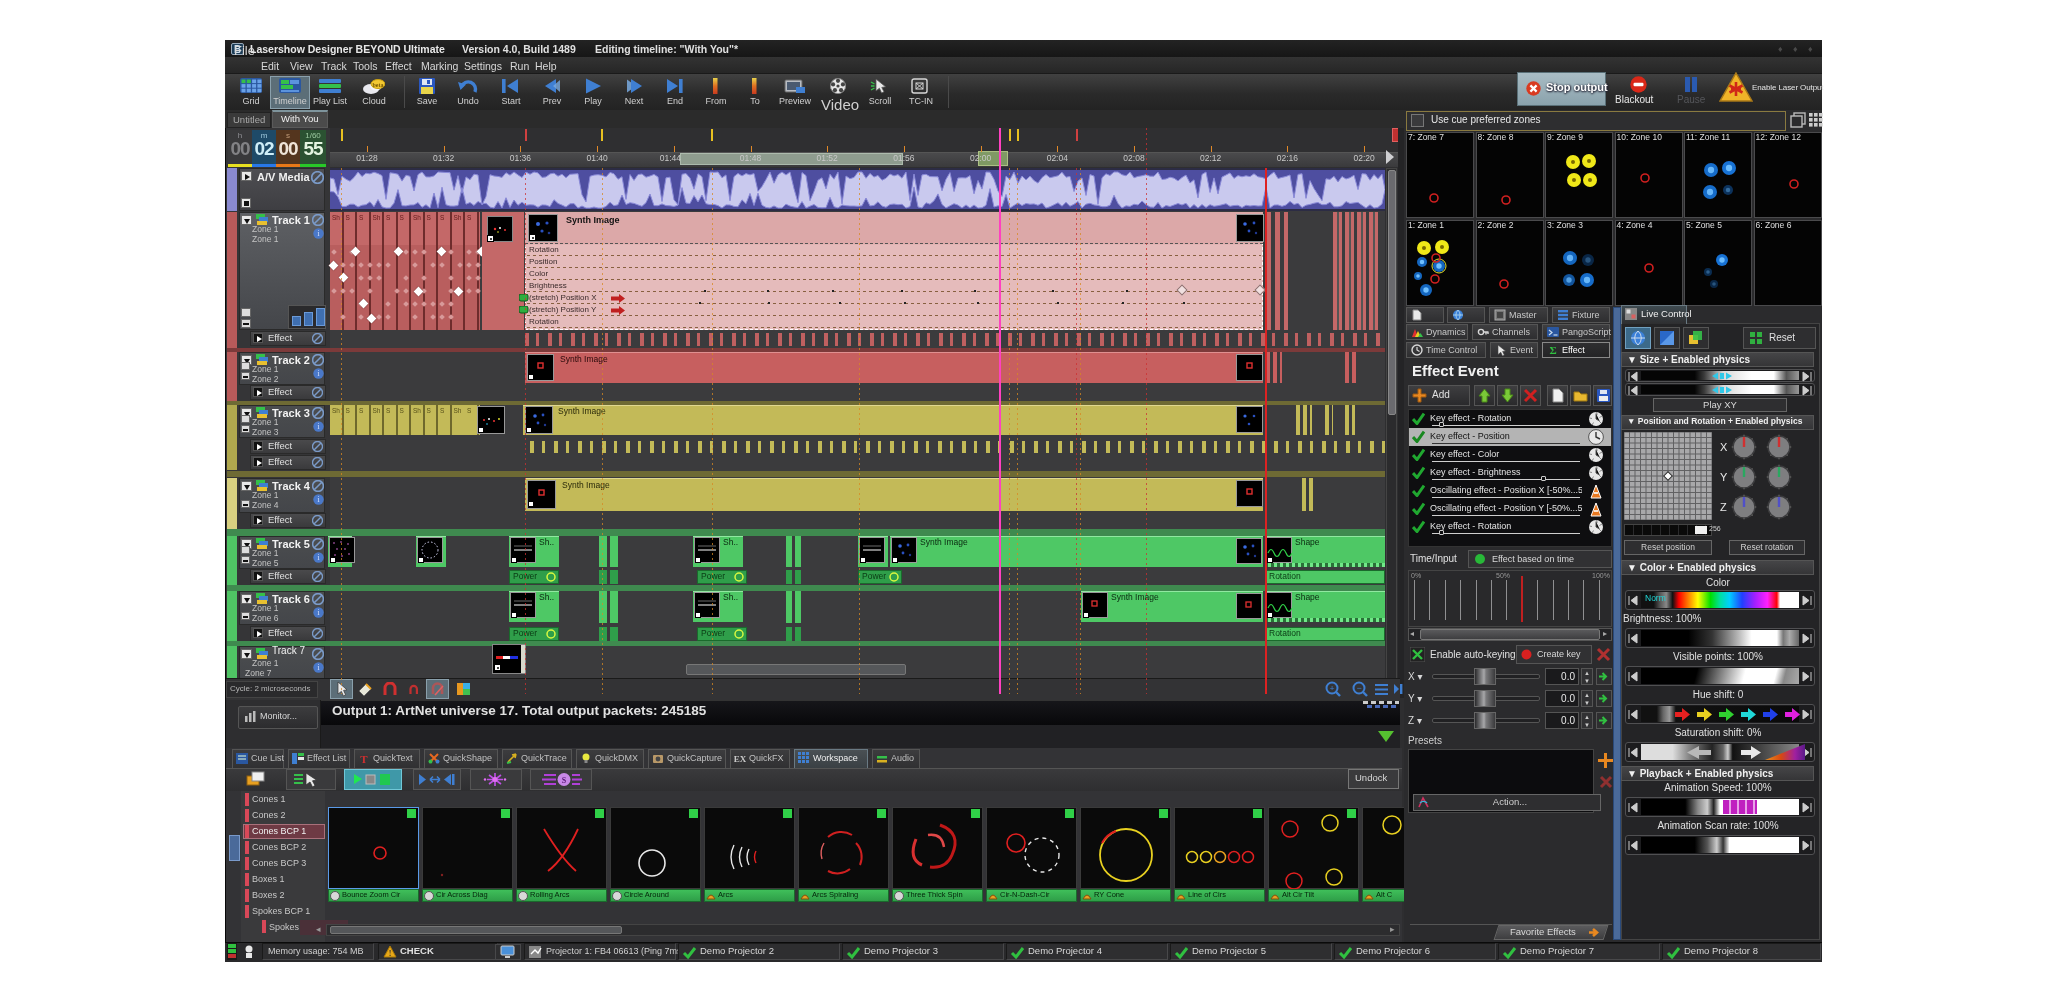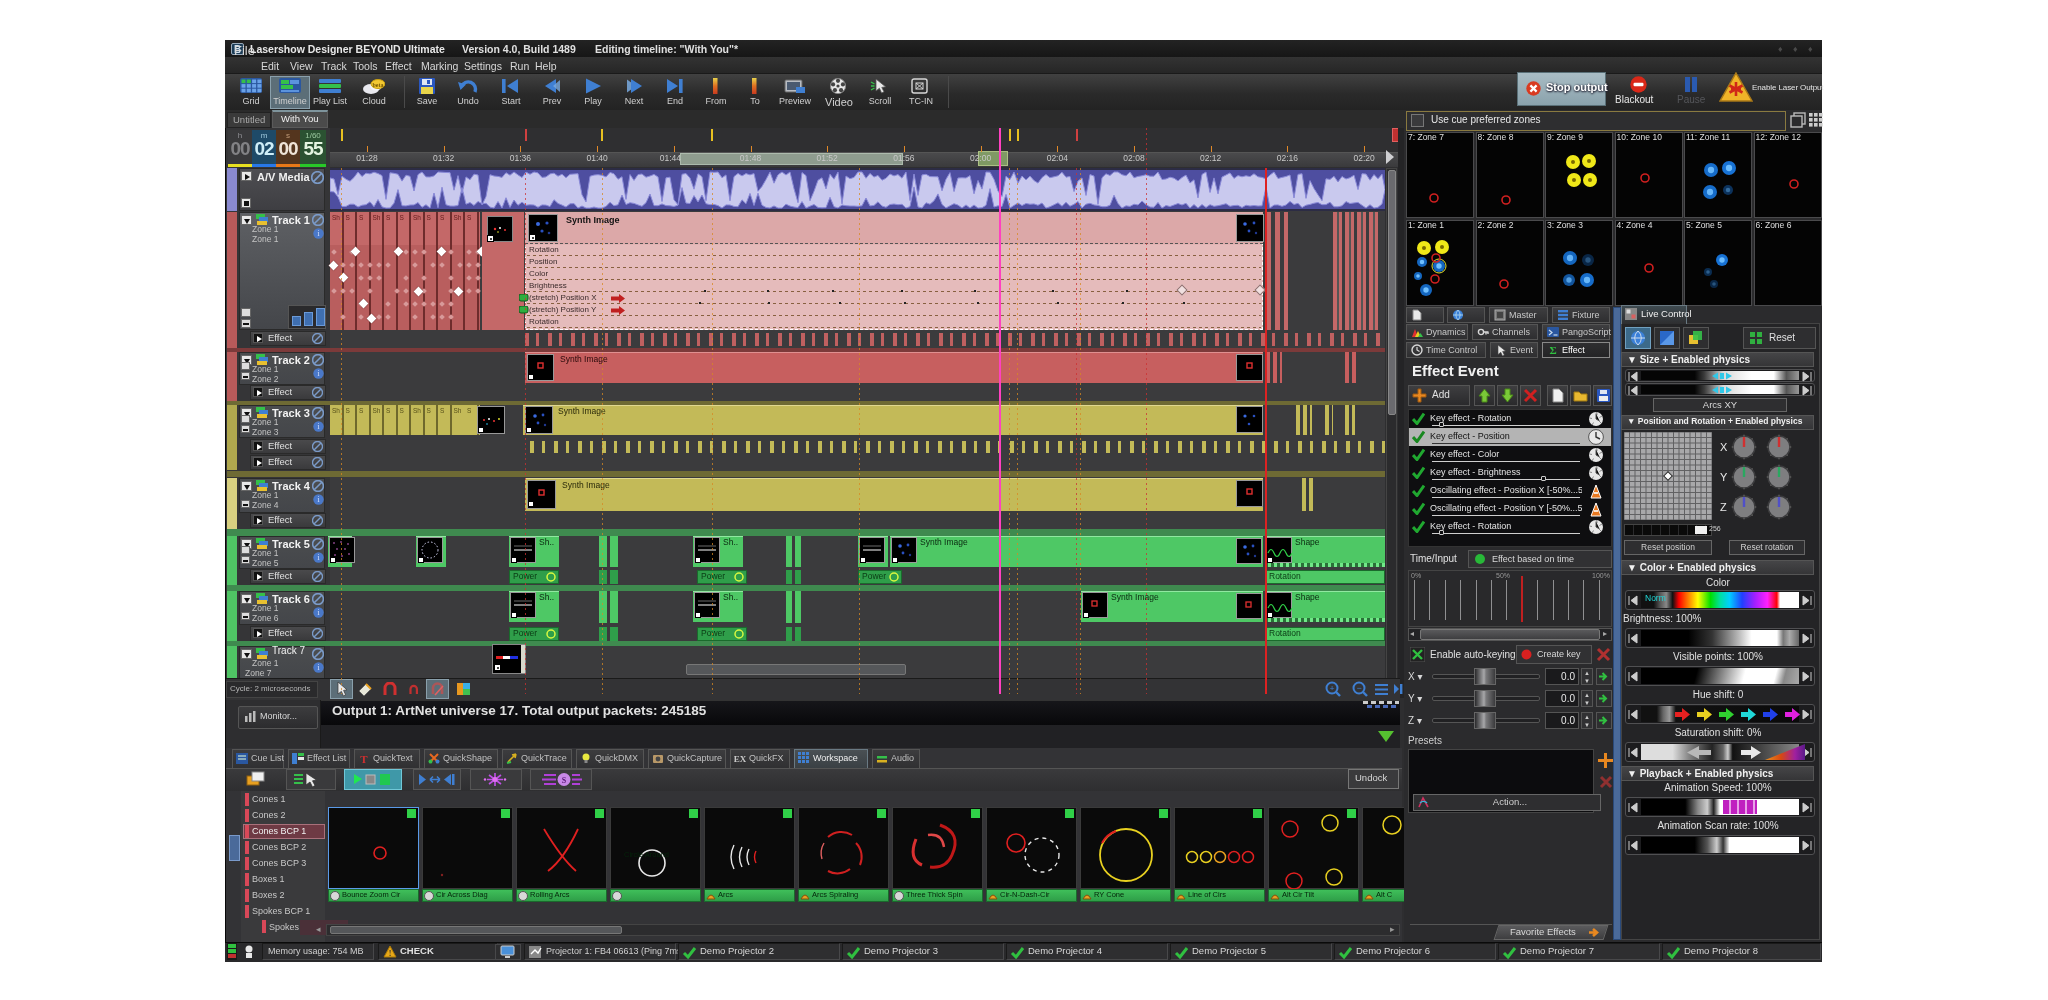--- a/index.html
+++ b/index.html
@@ -128,21 +128,21 @@
 <div class="a t " style="left:777px;top:96px;font-size:9px;color:#d0d0d0;width:36px;text-align:center">Preview</div>
 <svg class="a" style="left:828px;top:78px;" width="22" height="16" viewBox="0 0 22 16">
     <circle cx="10" cy="8" r="7.6" fill="#e8e8e8" stroke="#888"></circle>
     <circle cx="10.0" cy="2.8" r="2.1" fill="#444"></circle>
     <circle cx="14.94" cy="6.388" r="2.1" fill="#444"></circle>
     <circle cx="13.068" cy="12.212" r="2.1" fill="#444"></circle>
     <circle cx="6.932" cy="12.212" r="2.1" fill="#444"></circle>
     <circle cx="5.0600000000000005" cy="6.388" r="2.1" fill="#444"></circle>
     <circle cx="10" cy="8" r="1.6" fill="#444"></circle>
   </svg>
-<div class="a t " style="left:821px;top:96px;font-size:11px;color:#d0d0d0;width:36px;text-align:center">Video</div>
+<div class="a t " style="left:821px;top:96px;font-size:15px;color:#d0d0d0;width:36px;text-align:center">Video</div>
 <svg class="a" style="left:869px;top:78px;" width="22" height="16" viewBox="0 0 22 16">
     <path d="M7 1 L7 13 L10.4 10.2 L12.6 15 L15 13.8 L12.8 9.4 L16.6 8.8 Z" fill="#e8e8e8" stroke="#555" stroke-width=".8"></path>
     <path d="M2 4 l3.5 2 M2 8 l3.5 0 M2 12 l3.5 -2" stroke="#35c04a" stroke-width="1.4"></path>
   </svg>
 <div class="a t " style="left:862px;top:96px;font-size:9px;color:#d0d0d0;width:36px;text-align:center">Scroll</div>
 <svg class="a" style="left:910px;top:78px;" width="22" height="16" viewBox="0 0 22 16">
     <rect x="2" y="1" width="15" height="14" rx="2" fill="none" stroke="#d8d8d8" stroke-width="1.4"></rect>
     <rect x="6" y="5" width="7" height="6" fill="none" stroke="#d8d8d8"></rect>
     <path d="M6 5 l7 6 M13 5 l-7 6" stroke="#d8d8d8" stroke-width=".9"></path>
   </svg>
@@ -1130,21 +1130,21 @@
 <div class="a t " style="left:530px;top:891px;font-size:7.5px;color:#04240a;width:75px;overflow:hidden;white-space:nowrap">Rolling Arcs</div>
 <div class="a " style="left:610px;top:807px;width:91px;height:82px;background:#0a0a0a;border:1px solid #3a3a3a"></div>
 <svg class="a" style="left:610px;top:807px;" width="91" height="82" viewBox="0 0 91 82">
     <circle cx="42" cy="56" r="13" fill="none" stroke="#e8e8e8" stroke-width="1.6"></circle>
   </svg>
 <div class="a " style="left:689px;top:809px;width:9px;height:9px;background:#30d048"></div>
 <div class="a " style="left:610px;top:889px;width:91px;height:13px;background:linear-gradient(#3fbf5a,#2f9e48);border:1px solid #1a6a2c"></div>
 <svg class="a" style="left:612px;top:891px;" width="10" height="10" viewBox="0 0 10 10">
     <circle cx="5" cy="5" r="4.5" fill="#d8d8d8" stroke="#555"></circle>
   </svg>
-<div class="a t " style="left:624px;top:851px;font-size:7.5px;color:#04240a;width:75px;overflow:hidden;white-space:nowrap">Circle Around</div>
+<div class="a t " style="left:624px;top:891px;font-size:7.5px;color:#04240a;width:75px;overflow:hidden;white-space:nowrap">Circle Around</div>
 <div class="a " style="left:704px;top:807px;width:91px;height:82px;background:#0a0a0a;border:1px solid #3a3a3a"></div>
 <svg class="a" style="left:704px;top:807px;" width="91" height="82" viewBox="0 0 91 82">
     <path d="M30 38 q-6 12 0 24 M38 40 q-5 10 0 20 M45 42 q-4 8 0 16" fill="none" stroke="#e8e8e8" stroke-width="1.4"></path>
     <path d="M52 44 q-3 6 0 12" fill="none" stroke="#e02020" stroke-width="1.4"></path>
   </svg>
 <div class="a " style="left:783px;top:809px;width:9px;height:9px;background:#30d048"></div>
 <div class="a " style="left:704px;top:889px;width:91px;height:13px;background:linear-gradient(#3fbf5a,#2f9e48);border:1px solid #1a6a2c"></div>
 <svg class="a" style="left:706px;top:891px;" width="10" height="10" viewBox="0 0 10 10">
     <path d="M1 8 q4 -8 8 0 Z" fill="#e8a020" stroke="#805010"></path>
   </svg>
@@ -1740,21 +1740,21 @@
 <div class="a " style="left:1641px;top:385px;width:158px;height:9px;background:linear-gradient(90deg,#050505 0 34%,#3a3a3a 40%,#d8d8d8 52%,#fff 70%,#fff 84%,#555 92%,#999 100%)"></div>
 <svg class="a" style="left:1711px;top:372px;" width="22" height="8" viewBox="0 0 22 8">
     <path d="M1 4 l6 -3.5 v7 Z M21 4 l-6 -3.5 v7 Z" fill="#30c8e8"></path>
     <rect x="9" y="1" width="4" height="6" fill="#30c8e8"></rect>
   </svg>
 <svg class="a" style="left:1711px;top:386px;" width="22" height="8" viewBox="0 0 22 8">
     <path d="M1 4 l6 -3.5 v7 Z M21 4 l-6 -3.5 v7 Z" fill="#30c8e8"></path>
     <rect x="9" y="1" width="4" height="6" fill="#30c8e8"></rect>
   </svg>
 <div class="a " style="left:1653px;top:398px;width:134px;height:14px;background:#2e2e30;border:1px solid #666"></div>
-<div class="a t " style="left:1653px;top:400px;font-size:9.5px;color:#d8d8d8;width:134px;text-align:center">Arcs XY</div>
+<div class="a t " style="left:1653px;top:400px;font-size:9.5px;color:#d8d8d8;width:134px;text-align:center">Play XY</div>
 <div class="a " style="left:1621px;top:415px;width:193px;height:15px;background:linear-gradient(#454547,#353537);border:1px solid #555"></div>
 <div class="a t " style="left:1627px;top:417px;font-size:8.5px;font-weight:bold;color:#f0f0f0">▼ Position and Rotation + Enabled physics</div>
 <svg class="a" style="left:1624px;top:432px;" width="88" height="88" viewBox="0 0 88 88">
     <rect width="88" height="88" fill="#a8a8aa"></rect>
     <path d="M0.0 0 V88" stroke="#616163" stroke-width="1"></path>
     <path d="M0 0.0 H88" stroke="#616163" stroke-width="1"></path>
     <path d="M5.5 0 V88" stroke="#616163" stroke-width="1"></path>
     <path d="M0 5.5 H88" stroke="#616163" stroke-width="1"></path>
     <path d="M11.0 0 V88" stroke="#616163" stroke-width="1"></path>
     <path d="M0 11.0 H88" stroke="#616163" stroke-width="1"></path>

